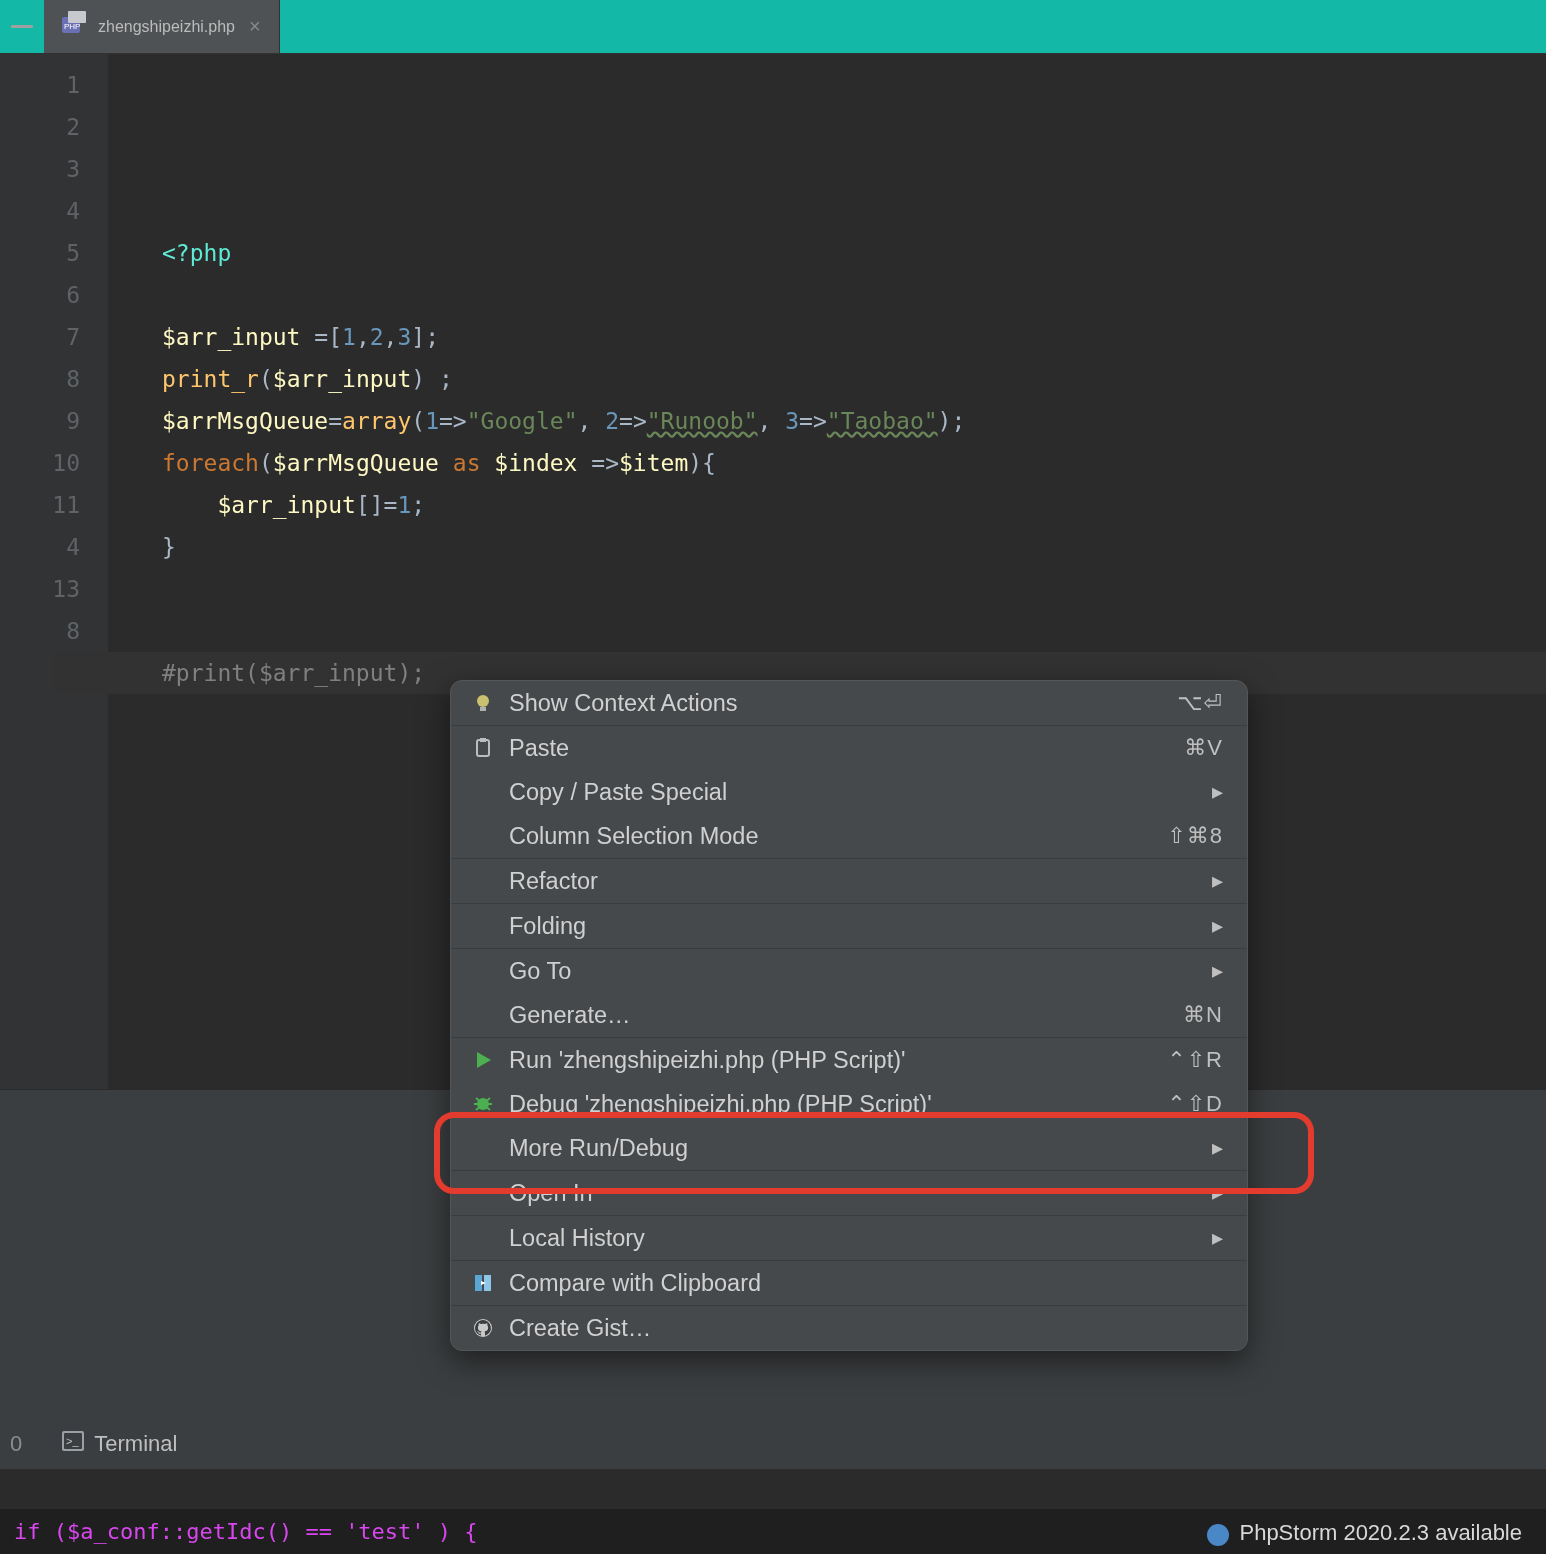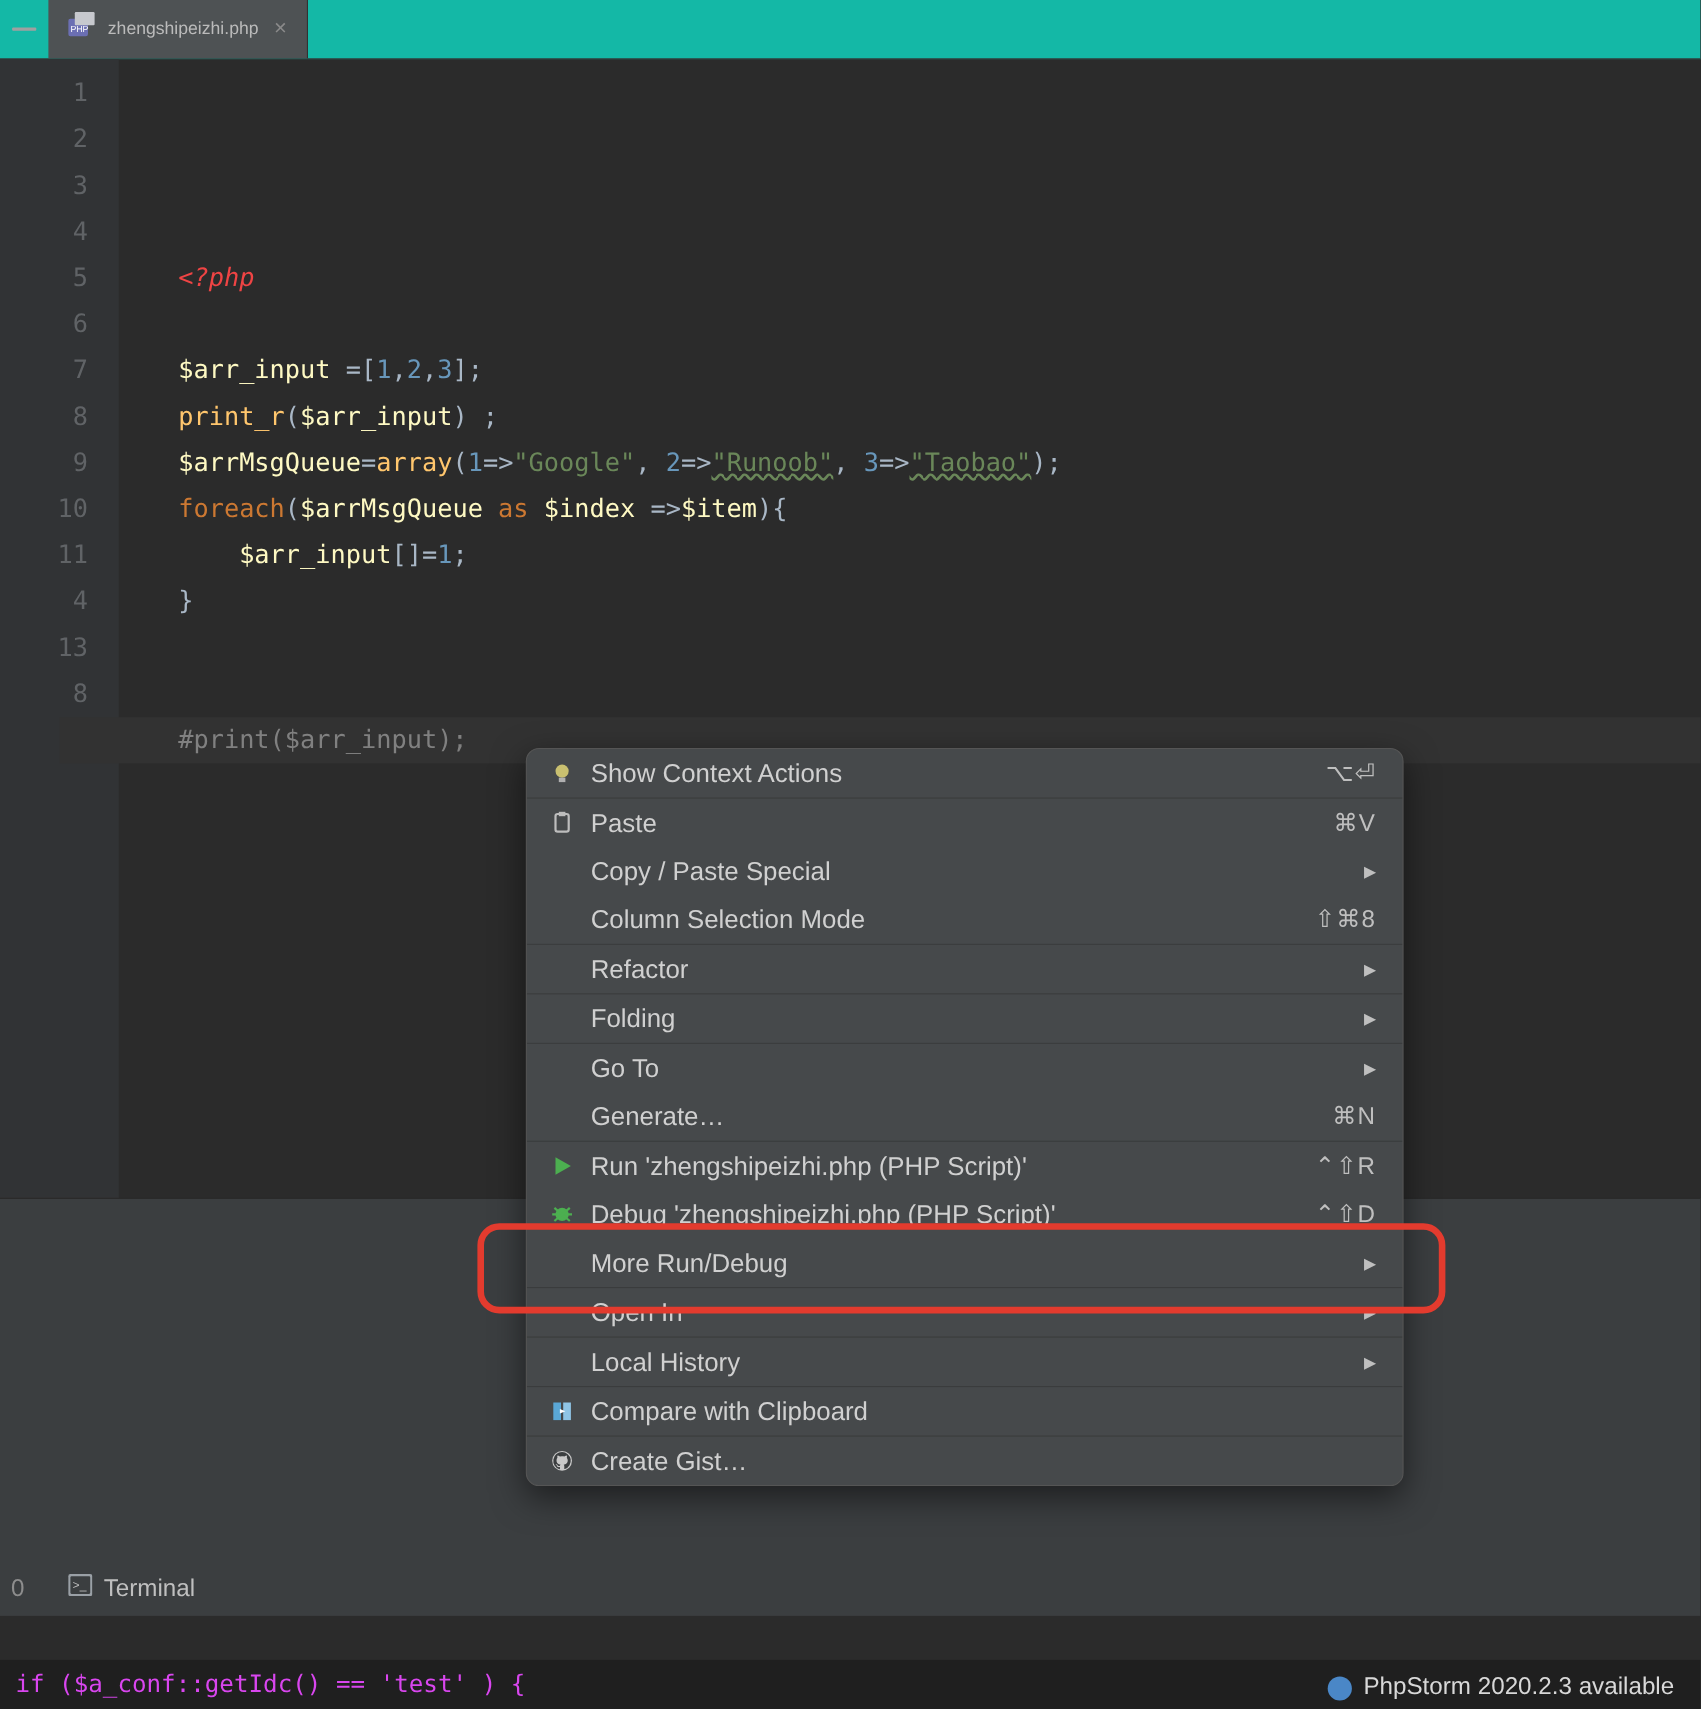--- a/index.html
+++ b/index.html
@@ -69,21 +69,21 @@
   }
   .code .line15-hl {
     position:absolute;
     left:-54px; right:-1200px;
     top:calc(10px + 14*42px);
     height:42px;
     background:#323232;
     z-index:0;
   }
   .code-lines { position:relative; z-index:1; }
-  .k-tag { color:#ef4444;font-style:italic; }
+  .k-tag { color:#5eead4; }
   .k-var { color:#fef9c3; }
   .k-op  { color:#a9b7c6; }
   .k-num { color:#6897bb; }
   .k-fn  { color:#ffc66d; }
   .k-str { color:#6a8759; }
   .k-strU{ color:#6a8759; text-decoration:underline wavy #6a8759; }
   .k-cmt { color:#808080; }
   .k-kw  { color:#cc7832; }
   .bottom-strip {
     height:380px;
@@ -119,21 +119,21 @@
   }
   .footer-note .dot {
     width:22px; height:22px; border-radius:50%;
     background:#4a87c7;
     display:inline-block;
   }
 
   
   .menu {
     position:absolute;
-    left:478px; top:680px;
+    left:450px; top:680px;
     width:798px;
     background:#46494b;
     border:1px solid #555;
     border-radius:12px;
     box-shadow:0 10px 30px rgba(0,0,0,.5);
     z-index:50;
     overflow:hidden;
   }
   .menu-item {
     display:flex; align-items:center;

